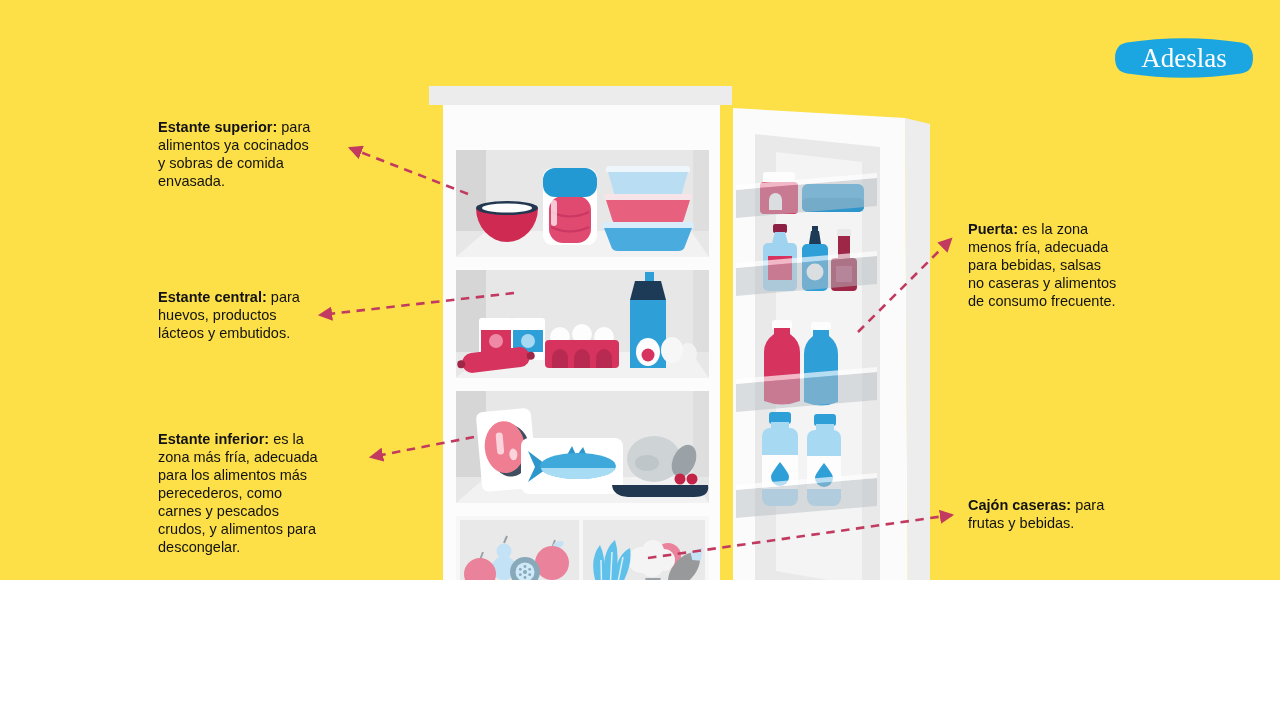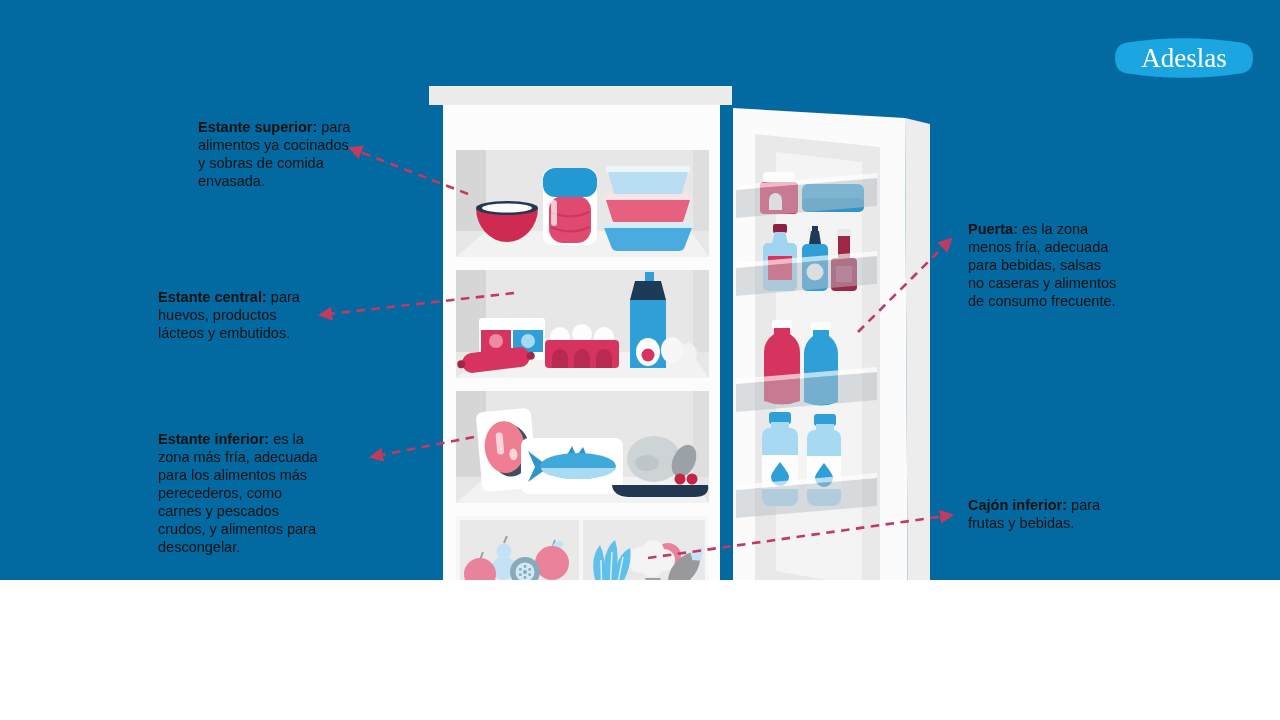--- a/index.html
+++ b/index.html
@@ -1,30 +1,30 @@
 <!DOCTYPE html>
 <html><head>
 <meta charset="utf-8">
 <style>
   html,body{margin:0;padding:0;}
   .stage{
     position:relative;width:1280px;height:580px;overflow:hidden;
-    background:#0369a1;
+    background:#fde047;
     font-family:"Liberation Sans",sans-serif;
   }
   svg{display:block;}
   #scene{position:absolute;left:0;top:0;}
   .label{
     position:absolute;
     font-size:14.5px;line-height:18px;color:#121212;
     white-space:pre-line;
     width:230px;
   }
   .label b{font-weight:700;}
-  #label-estante-superior{left:158px;top:118px;margin-left:40px;}
+  #label-estante-superior{left:158px;top:118px;}
   #label-estante-central{left:158px;top:288px;}
   #label-estante-inferior{left:158px;top:430px;}
   #label-puerta{left:968px;top:220px;}
   #label-cajon-inferior{left:968px;top:496px;}
   .logo{position:absolute;left:1115px;top:35px;width:138px;height:46px;}
 </style>
 </head>
 <body>
 
 <div class="stage">
@@ -298,16 +298,16 @@
 de consumo frecuente.</span></div>
 
   <div class="label" id="label-estante-inferior"><b>Estante inferior:</b><span> es la
 zona más fría, adecuada
 para los alimentos más
 perecederos, como
 carnes y pescados
 crudos, y alimentos para
 descongelar.</span></div>
 
-  <div class="label" id="label-cajon-inferior"><b>Cajón inferior:</b><span> para
+  <div class="label" id="label-cajon-inferior"><b>Cajón caseras:</b><span> para
 frutas y bebidas.</span></div>
 
 </div>
 
 </body></html>

